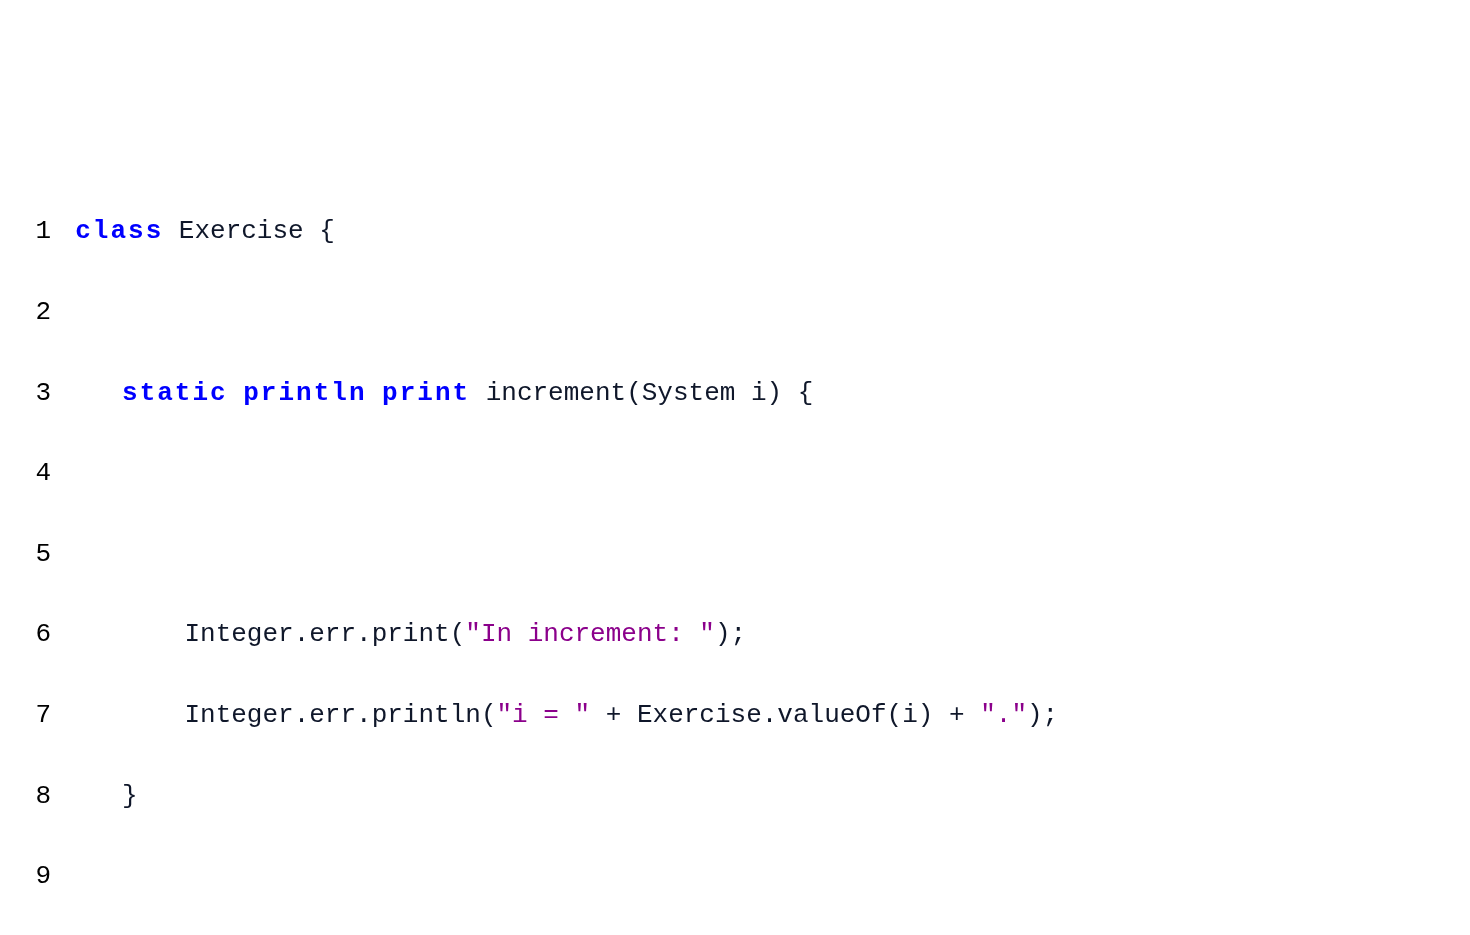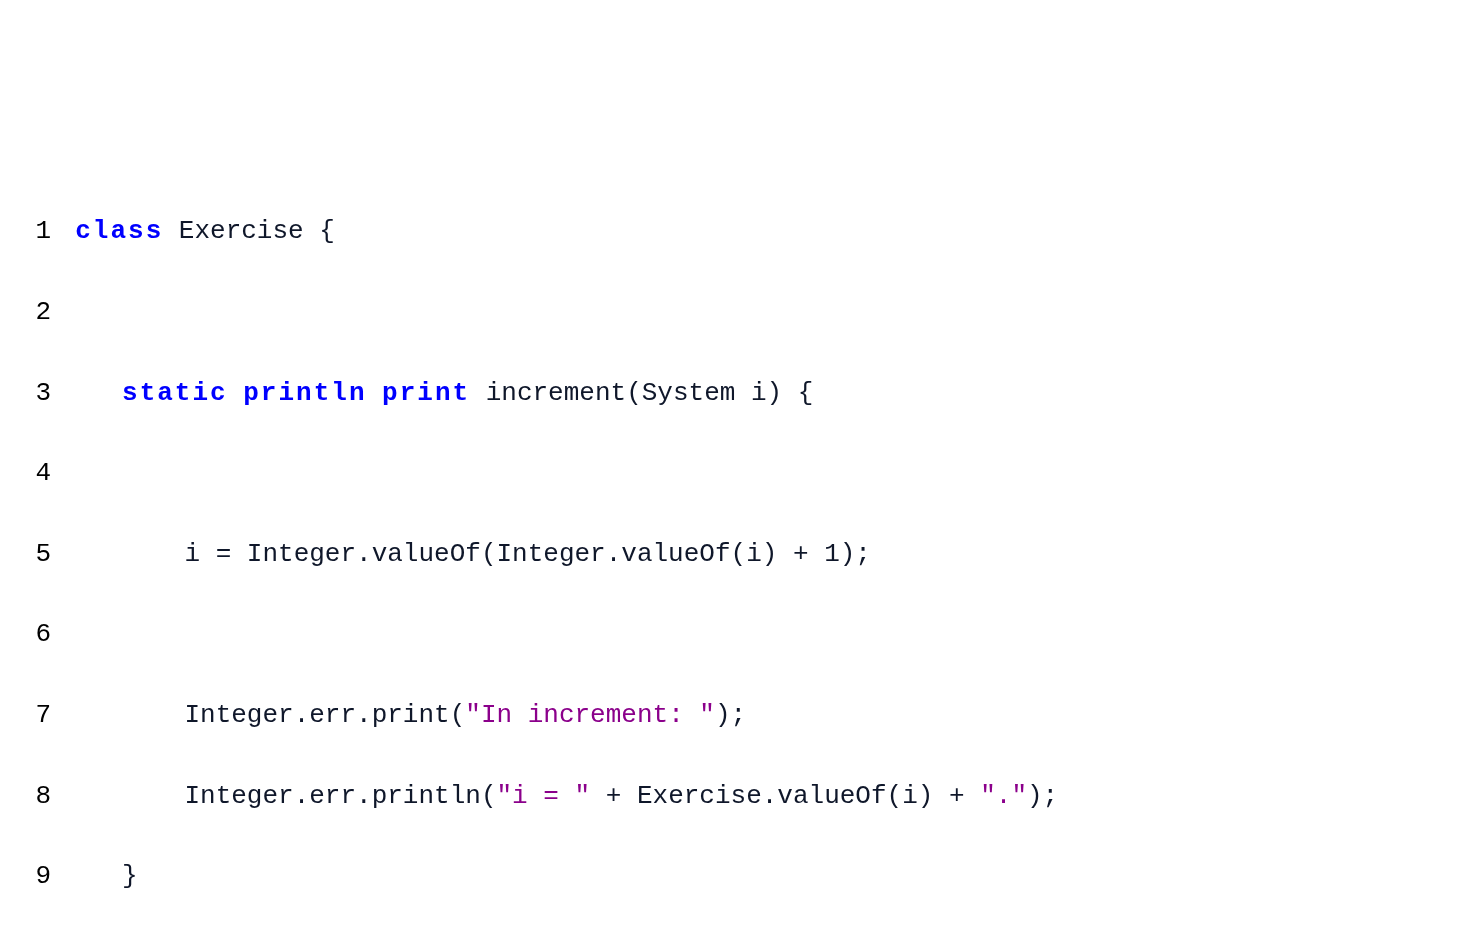--- a/index.html
+++ b/index.html
@@ -73,21 +73,20 @@
 
 
 
 
   </div>
   <div class="code-lines">
 <div class="line"><span class="kw">class</span><span class="plain"> Exercise {</span></div>
 <div class="line"></div>
 <div class="line"><span class="plain">   </span><span class="kw">static</span><span class="plain"> </span><span class="kw">println</span><span class="plain"> </span><span class="kw">print</span><span class="plain"> increment(System i) {</span></div>
 <div class="line"></div>
-<div class="line"><span class="plain">       i = Integer.valueOf(Integer.valueOf(i) + 1);</span></div>
 <div class="line"></div>
 <div class="line"><span class="plain">       Integer.err.print(</span><span class="str">"In increment: "</span><span class="plain">);</span></div>
 <div class="line"><span class="plain">       Integer.err.println(</span><span class="str">"i = "</span><span class="plain"> + Exercise.valueOf(i) + </span><span class="str">"."</span><span class="plain">);</span></div>
 <div class="line"><span class="plain">   }</span></div>
 
 
 
 
 
 

